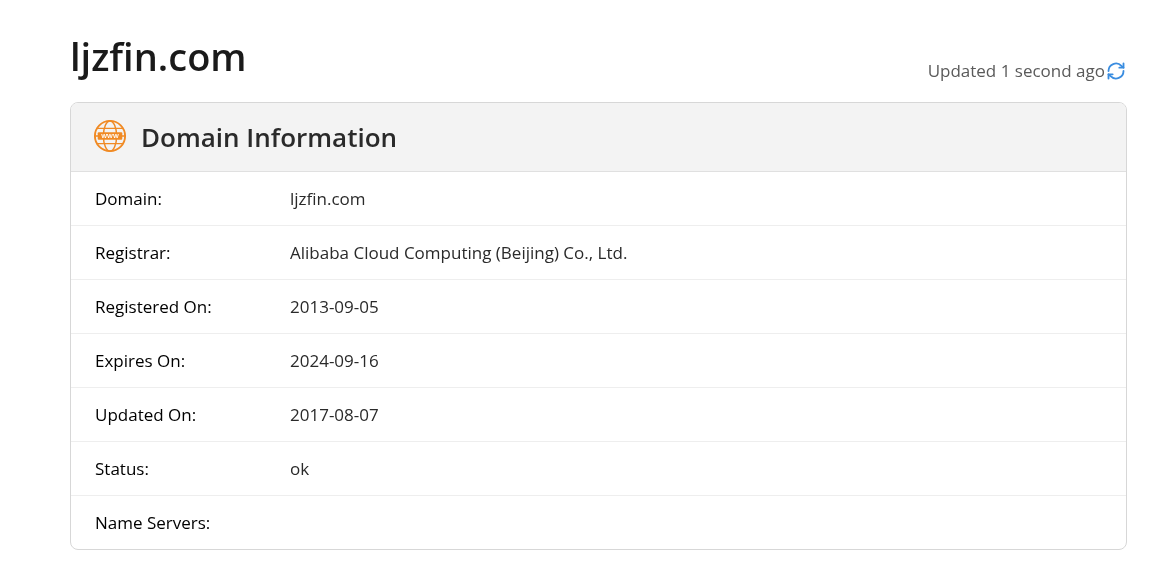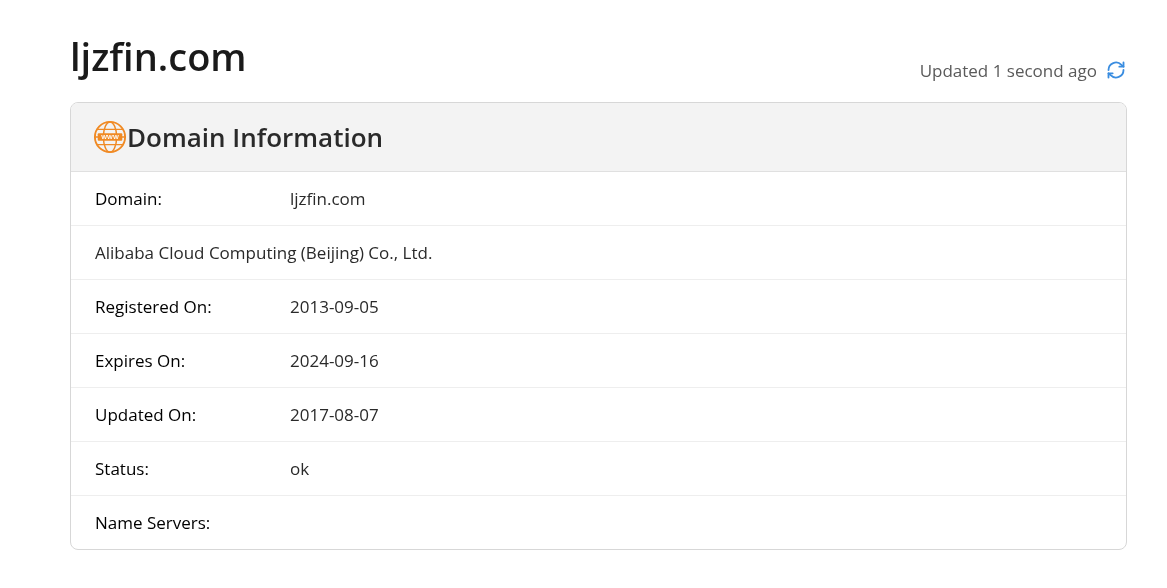--- a/index.html
+++ b/index.html
@@ -22,22 +22,22 @@
       align-items: flex-end;
       margin-bottom: 20px;
     }
     .page-title {
       font-size: 38px;
       font-weight: 600;
       color: #1a1a1a;
     }
     .updated-wrap {
       display: flex;
-      align-items: flex-start;
-      gap: 8px;
+      align-items: center;
+      gap: 0;
     }
     .updated-text {
       font-size: 17px;
       color: #5a5a5a;
     }
     .refresh-icon {
       width: 22px;
       height: 22px;
       display: inline-flex;
       align-items: center;
@@ -50,22 +50,22 @@
     }
     .card {
       border: 1px solid #d7d7d7;
       border-radius: 8px;
       overflow: hidden;
     }
     .card-header {
       background: #f3f3f3;
       padding: 16px 22px;
       display: flex;
-      align-items: center;
-      gap: 0;
+      align-items: flex-start;
+      gap: 14px;
       border-bottom: 1px solid #e0e0e0;
     }
     .www-icon {
       width: 34px;
       height: 34px;
       display: inline-flex;
       align-items: center;
       justify-content: center;
     }
     .card-title {
@@ -129,20 +129,21 @@
         </svg>
       </span>
       <h2 class="card-title">Domain Information</h2>
     </div>
     <div class="info-table">
       <div class="info-row">
         <div class="info-label">Domain:</div>
         <div class="info-value">ljzfin.com</div>
       </div>
       <div class="info-row">
+        <div class="info-label">Registrar:</div>
         <div class="info-value">Alibaba Cloud Computing (Beijing) Co., Ltd.</div>
       </div>
       <div class="info-row">
         <div class="info-label">Registered On:</div>
         <div class="info-value">2013-09-05</div>
       </div>
       <div class="info-row">
         <div class="info-label">Expires On:</div>
         <div class="info-value">2024-09-16</div>
       </div>

